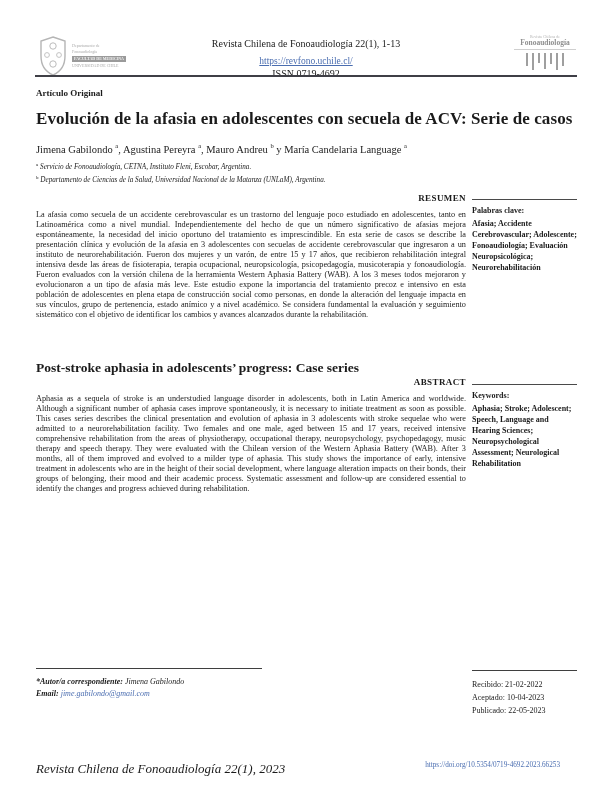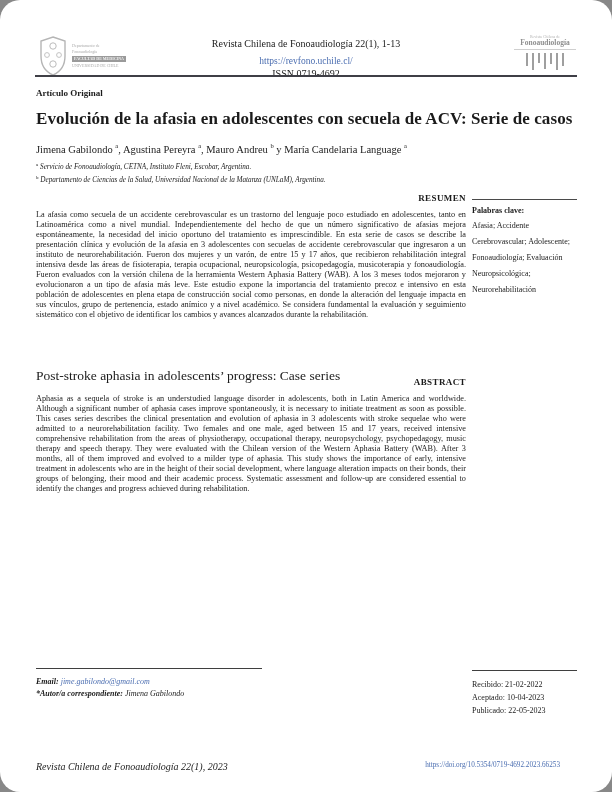--- a/index.html
+++ b/index.html
@@ -4,34 +4,33 @@
 <style>
   html,body { margin:0; padding:0; background:#888; }
   .page {
     position:relative;
     width:612px; height:792px;
     margin:0 auto;
     background:#ffffff;
     font-family:"Liberation Serif", serif;
     color:#1b1b1b;
     overflow:hidden;
-    border-radius:20px;
   }
   a { text-decoration:none; }
 
   
   .hdr-left-logo { position:absolute; left:38px; top:36px; width:92px; height:40px; display:flex; gap:4px; }
   .seal { flex:0 0 auto; }
   .seal-text { display:flex; flex-direction:column; justify-content:center; gap:2px; }
   .seal-line { font-size:4px; color:#a9a9a9; line-height:4px; white-space:nowrap; }
   .seal-line.dark { background:#9a9a9a; color:#f2f2f2; padding:1px 2px; font-weight:bold; }
 
   .hdr-center { position:absolute; left:140px; right:140px; top:37px; text-align:center; }
   .hdr-journal { font-size:10px; line-height:13px; }
-  .hdr-url { font-size:9.5px; line-height:12px; color:#4a6db0; display:inline-block;text-align:center; }
+  .hdr-url { font-size:9.5px; line-height:12px; color:#4a6db0; text-decoration:underline; display:inline-block;text-align:center; }
   .hdr-issn { font-size:10px; line-height:12px; }
 
   .hdr-right-logo { position:absolute; right:36px; top:34px; width:62px; text-align:center; }
   .rlogo-small { font-size:4px; color:#b5b5b5; line-height:5px; }
   .rlogo-name { font-size:7.5px; font-weight:bold; color:#8f8f8f; line-height:8px; border-bottom:1px solid #cfcfcf; padding-bottom:2px; }
   .rlogo-bars { display:flex; justify-content:center; align-items:flex-start; gap:4px; margin-top:3px; height:18px; }
   .rlogo-bars i { display:block; width:2px; background:#9f9f9f; }
 
   .hdr-rule { position:absolute; left:35px; right:35px; top:75px; height:2px; background:#3f3f46; }
 
@@ -48,32 +47,32 @@
   .block-heading { font-size:9px; font-weight:bold; letter-spacing:.4px; margin:0 0 7px 0;text-align:right; }
   .body-text { font-size:8.25px; line-height:10px; text-align:justify; margin:0; }
 
   .resumen-block  { position:absolute; left:36px; top:193px; width:430px; }
   .abstract-block { position:absolute; left:36px; top:377px; width:430px; }
 
   .side-box { position:absolute; left:472px; width:105px; border-top:1px solid #4a4a4a; padding-top:6px; }
   .side-palabras { top:199px; }
   .side-keywords { top:384px; }
   .side-heading { font-size:8px; font-weight:bold; margin:0 0 3px 0; }
-  .side-text { font-size:8px; line-height:16px; margin:0; }
+  .side-text { font-size:8px; line-height:11px; margin:0;font-weight:bold; }
 
-  .title-en { position:absolute; left:36px; top:368px; right:36px; font-size:13.5px; font-weight:normal; }
+  .title-en { position:absolute; left:36px; top:360px; right:36px; font-size:13.5px; font-weight:bold; }
 
   
   .corr-block { position:absolute; left:36px; top:668px; width:226px; border-top:1px solid #3f3f3f; padding-top:7px; font-size:8px; font-style:italic; line-height:12px; }
   .corr-label { font-weight:bold; }
   .email-link { color:#4a6db0; }
 
   .dates-block { position:absolute; left:472px; top:670px; width:105px; border-top:1px solid #3f3f3f; padding-top:7px; font-size:8px; line-height:13px; font-style:normal; }
 
-  .bottom-left { position:absolute; left:36px; top:761px; font-size:10px; font-style:italic; }
+  .bottom-left { position:absolute; left:36px; top:761px; font-size:13px; font-style:italic; }
   .bottom-right { position:absolute; right:52px; top:761px; font-size:7.2px; color:#4a6db0; }
 </style>
 </head>
 <body>
 
 <div class="page">
 
   <div class="hdr-left-logo">
     <svg class="seal" width="30" height="40" viewBox="0 0 30 40">
       <path d="M15 1 L27 5 L27 20 C27 30 22 36 15 39 C8 36 3 30 3 20 L3 5 Z" fill="none" stroke="#b5b5b5" stroke-width="1.4"></path>
@@ -135,27 +134,31 @@
     <p class="side-text">Afasia; Accidente Cerebrovascular; Adolescente; Fonoaudiología; Evaluación Neuropsicológica; Neurorehabilitación</p>
   </div>
 
   <h2 class="title-en" style="margin:0">Post-stroke aphasia in adolescents’ progress: Case series</h2>
 
   <div class="abstract-block">
     <h2 class="block-heading">ABSTRACT</h2>
     <p class="body-text">Aphasia as a sequela of stroke is an understudied language disorder in adolescents, both in Latin America and worldwide. Although a significant number of aphasia cases improve spontaneously, it is necessary to initiate treatment as soon as possible. This cases series describes the clinical presentation and evolution of aphasia in 3 adolescents with stroke sequelae who were admitted to a neurorehabilitation facility. Two females and one male, aged between 15 and 17 years, received intensive comprehensive rehabilitation from the areas of physiotherapy, occupational therapy, neuropsychology, psychopedagogy, music therapy and speech therapy. They were evaluated with the Chilean version of the Western Aphasia Battery (WAB). After 3 months, all of them improved and evolved to a milder type of aphasia. This study shows the importance of early, intensive treatment in adolescents who are in the height of their social development, where language alteration impacts on their bonds, their groups of belonging, their mood and their academic process. Systematic assessment and follow-up are considered essential to identify the changes and progress achieved during rehabilitation.</p>
   </div>
 
+  <div class="side-box side-keywords">
+    <h3 class="side-heading">Keywords:</h3>
+    <p class="side-text">Aphasia; Stroke; Adolescent; Speech, Language and Hearing Sciences; Neuropsychological Assessment; Neurological Rehabilitation</p>
+  </div>
 
   <div class="corr-block">
     <div>
-      <span class="corr-label">Email:</span><a class="email-link" href="#"> jime.gabilondo@gmail.com</a>
+      <span class="corr-label">*Autor/a correspondiente:</span><span> Jimena Gabilondo</span>
     </div>
     <div>
-      <span class="corr-label">*Autor/a correspondiente:</span><span> Jimena Gabilondo</span>
+      <span class="corr-label">Email:</span><a class="email-link" href="#"> jime.gabilondo@gmail.com</a>
     </div>
   </div>
 
   <div class="dates-block">
     <div>Recibido: 21-02-2022</div>
     <div>Aceptado: 10-04-2023</div>
     <div>Publicado: 22-05-2023</div>
   </div>
 
   <div class="bottom-left">Revista Chilena de Fonoaudiología 22(1), 2023</div>

